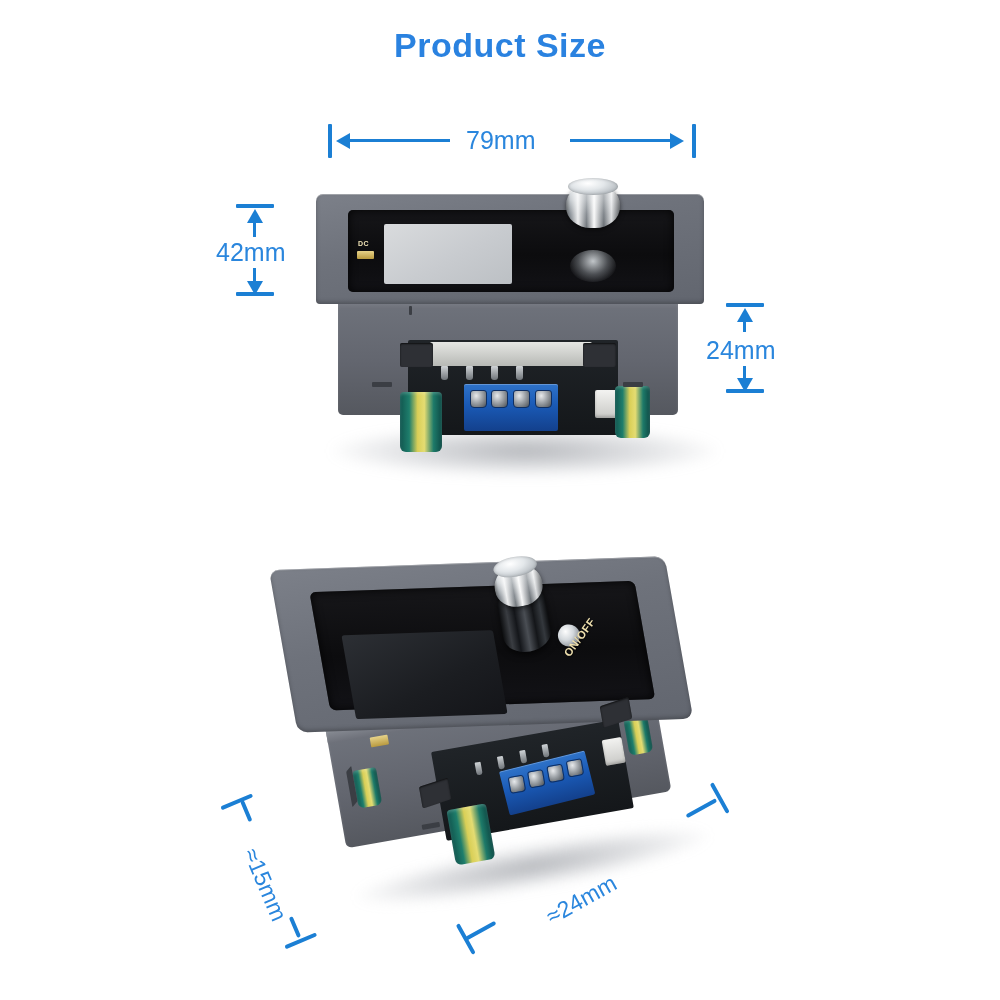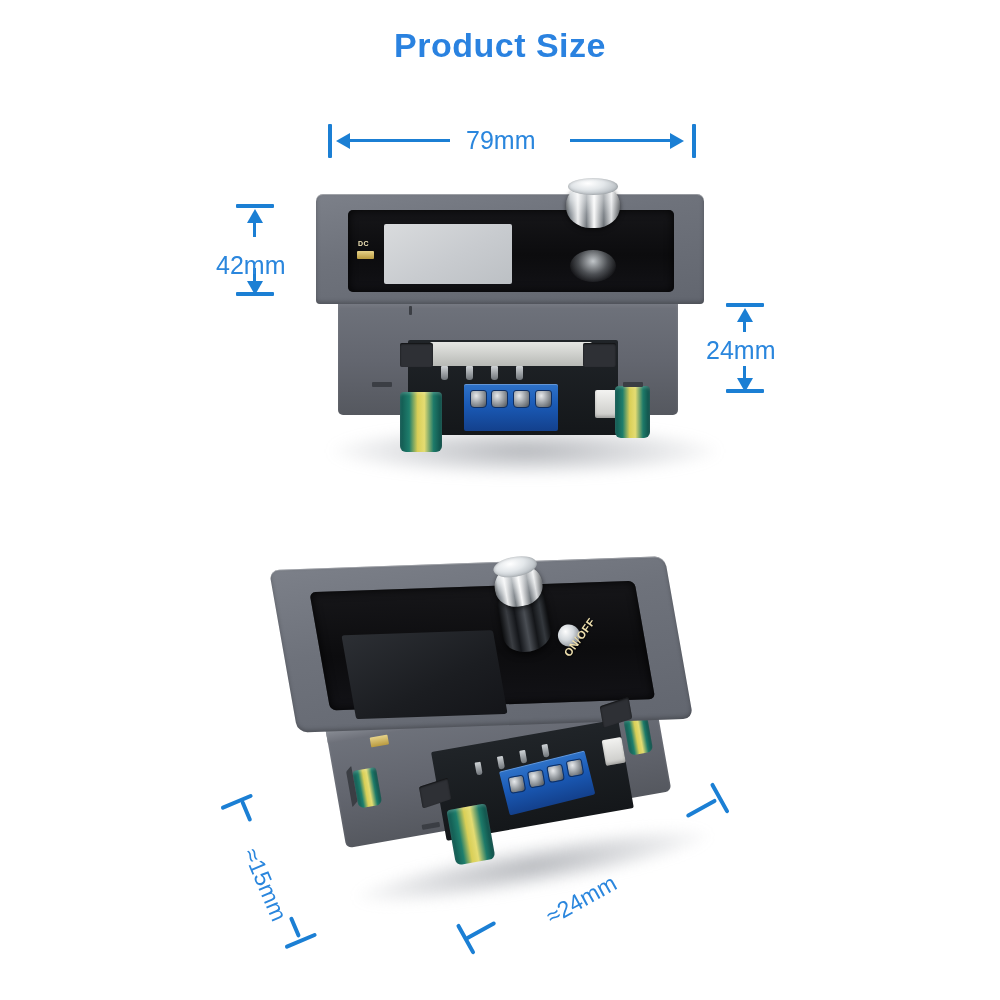--- a/index.html
+++ b/index.html
@@ -183,21 +183,21 @@
     <div class="dimtext" style="left:466px;top:126px;">79mm</div>
   </div>
 
   <div class="dim">
     <div class="cap-h" style="left:236px;top:204px;width:38px;"></div>
     <div class="arrow arrow-u" style="left:247px;top:209px;"></div>
     <div class="dimline-v" style="left:253px;top:221px;height:16px;"></div>
     <div class="dimline-v" style="left:253px;top:268px;height:16px;"></div>
     <div class="arrow arrow-d" style="left:247px;top:281px;"></div>
     <div class="cap-h" style="left:236px;top:292px;width:38px;"></div>
-    <div class="dimtext" style="left:216px;top:238px;margin-top:13px;">42mm</div>
+    <div class="dimtext" style="left:216px;top:238px;">42mm</div>
   </div>
 
   <div class="dim">
     <div class="cap-h" style="left:726px;top:303px;width:38px;"></div>
     <div class="arrow arrow-u" style="left:737px;top:308px;"></div>
     <div class="dimline-v" style="left:743px;top:320px;height:12px;"></div>
     <div class="dimline-v" style="left:743px;top:366px;height:12px;"></div>
     <div class="arrow arrow-d" style="left:737px;top:378px;"></div>
     <div class="cap-h" style="left:726px;top:389px;width:38px;"></div>
     <div class="dimtext" style="left:706px;top:336px;">24mm</div>

